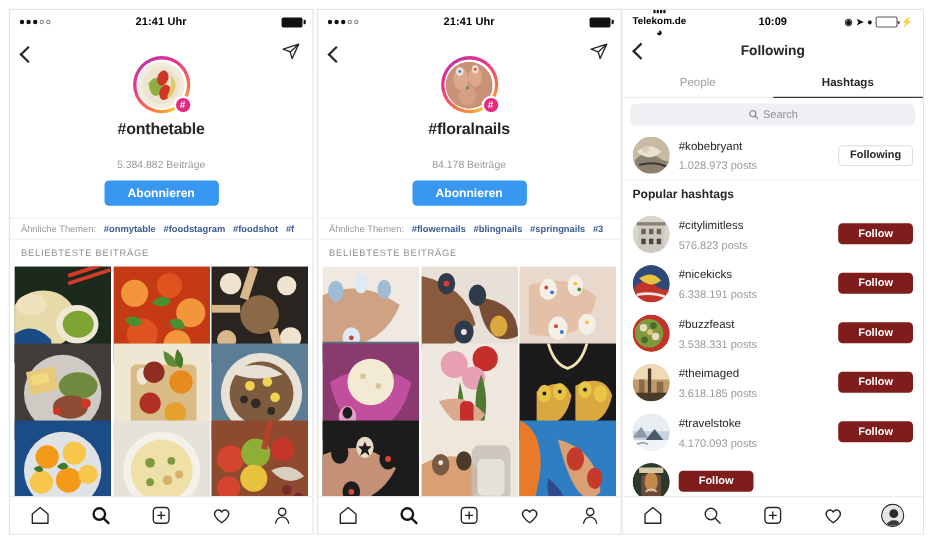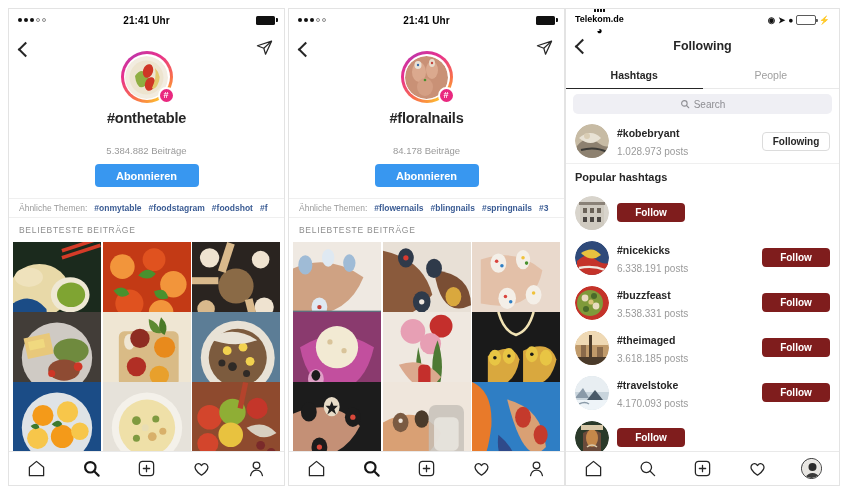--- a/index.html
+++ b/index.html
@@ -165,21 +165,21 @@
     color: #8e8e93; font-size: 10px; cursor: text;
   }
   .p3-list { flex: 1 1 auto; overflow: hidden; }
   .tag-row {
     height: 45px; display: flex; align-items: center; padding: 0 9px; gap: 8px;
   }
   .tag-row.sep { border-bottom: 1px solid #efefef; }
   .tag-av { width: 34px; height: 34px; border-radius: 50%; overflow: hidden; flex: 0 0 34px; }
   .tag-av svg { width: 100%; height: 100%; display: block; }
   .tag-meta { flex: 1 1 auto; min-width: 0; }
-  .tag-name { font-size: 10.5px; font-weight: bold; color: #262626; line-height: 1.25; }
+  .tag-name { font-size: 10.5px; font-weight: normal; color: #262626; line-height: 1.25; }
   .tag-posts { font-size: 10px; color: #9a9a9a; line-height: 1.3; }
   .btn-follow {
     width: 68px; height: 19px; border-radius: 4px; border: none;
     background: #7f1d1d; color: #fff; font-size: 10px; font-weight: bold;
     cursor: pointer; flex: 0 0 auto; font-family: "Liberation Sans", sans-serif;
   }
   .btn-following {
     width: 68px; height: 19px; border-radius: 4px;
     border: 1px solid #dcdcdc; background: #fff; color: #262626;
     font-size: 10px; font-weight: bold; cursor: pointer; flex: 0 0 auto;
@@ -625,39 +625,40 @@
           <span class="sig-bars">
             <i style="height:3px"></i>
               <i style="height:5px"></i>
               <i style="height:7px"></i>
               <i style="height:8px"></i>
           </span>
           <span>Telekom.de</span>
           <span class="wifi-ico">◕</span>
         </span>
       </div>
+      <div class="sb-time">10:09</div>
       <div class="sb-right">
         <span class="mini-ico">◉</span>
         <span class="mini-ico">➤</span>
         <span class="mini-ico">●</span>
         <span class="batt-frame">
           <span class="batt-fill" style="width:62%"></span>
         </span>
         <span class="mini-ico">⚡</span>
       </div>
     </div>
 
     <div class="p3-nav">
       <span class="chev-back"></span>
       <span class="p3-title">Following</span>
     </div>
 
     <div class="p3-tabs">
+      <div class="p3-tab">People</div>
       <div class="p3-tab active">Hashtags</div>
-      <div class="p3-tab">People</div>
     </div>
 
     <div class="p3-searchwrap">
       <div class="p3-search">
         <svg width="10" height="10" viewBox="0 0 24 24" fill="none" stroke="#8e8e93" stroke-width="2.6" stroke-linecap="round">
             <circle cx="10.5" cy="10.5" r="6.6"></circle>
             <path d="M15.4 15.4 L21 21"></path>
           </svg>
         <span>Search</span>
       </div>
@@ -691,20 +692,24 @@
               <rect x="5" y="8" width="24" height="26" fill="#cfcac0"></rect>
               <rect x="8" y="12" width="4" height="5" fill="#6a6258"></rect>
               <rect x="15" y="12" width="4" height="5" fill="#6a6258"></rect>
               <rect x="22" y="12" width="4" height="5" fill="#6a6258"></rect>
               <rect x="8" y="21" width="4" height="5" fill="#4a4642"></rect>
               <rect x="15" y="21" width="4" height="5" fill="#4a4642"></rect>
               <rect x="22" y="21" width="4" height="5" fill="#4a4642"></rect>
               <rect x="4" y="6" width="26" height="3" fill="#8a8278"></rect>
             </svg>
         </span>
+        <span class="tag-meta">
+          <span class="tag-name">#citylimitless</span><br>
+          <span class="tag-posts">576.823 posts</span>
+        </span>
         <button class="btn-follow">Follow</button>
       </div>
 
       <div class="tag-row">
         <span class="tag-av">
           <svg viewBox="0 0 34 34">
               <circle cx="17" cy="17" r="17" fill="#2f4a7a"></circle>
               <path d="M2 20 q10 -10 18 -2 q8 6 14 4 l0 12 -32 0 Z" fill="#c4332a"></path>
               <path d="M6 12 q12 -8 20 2 q-10 8 -20 -2" fill="#e8c23f"></path>
               <path d="M4 27 q14 -3 26 2" stroke="#efe8e0" stroke-width="2.4" fill="none"></path>

